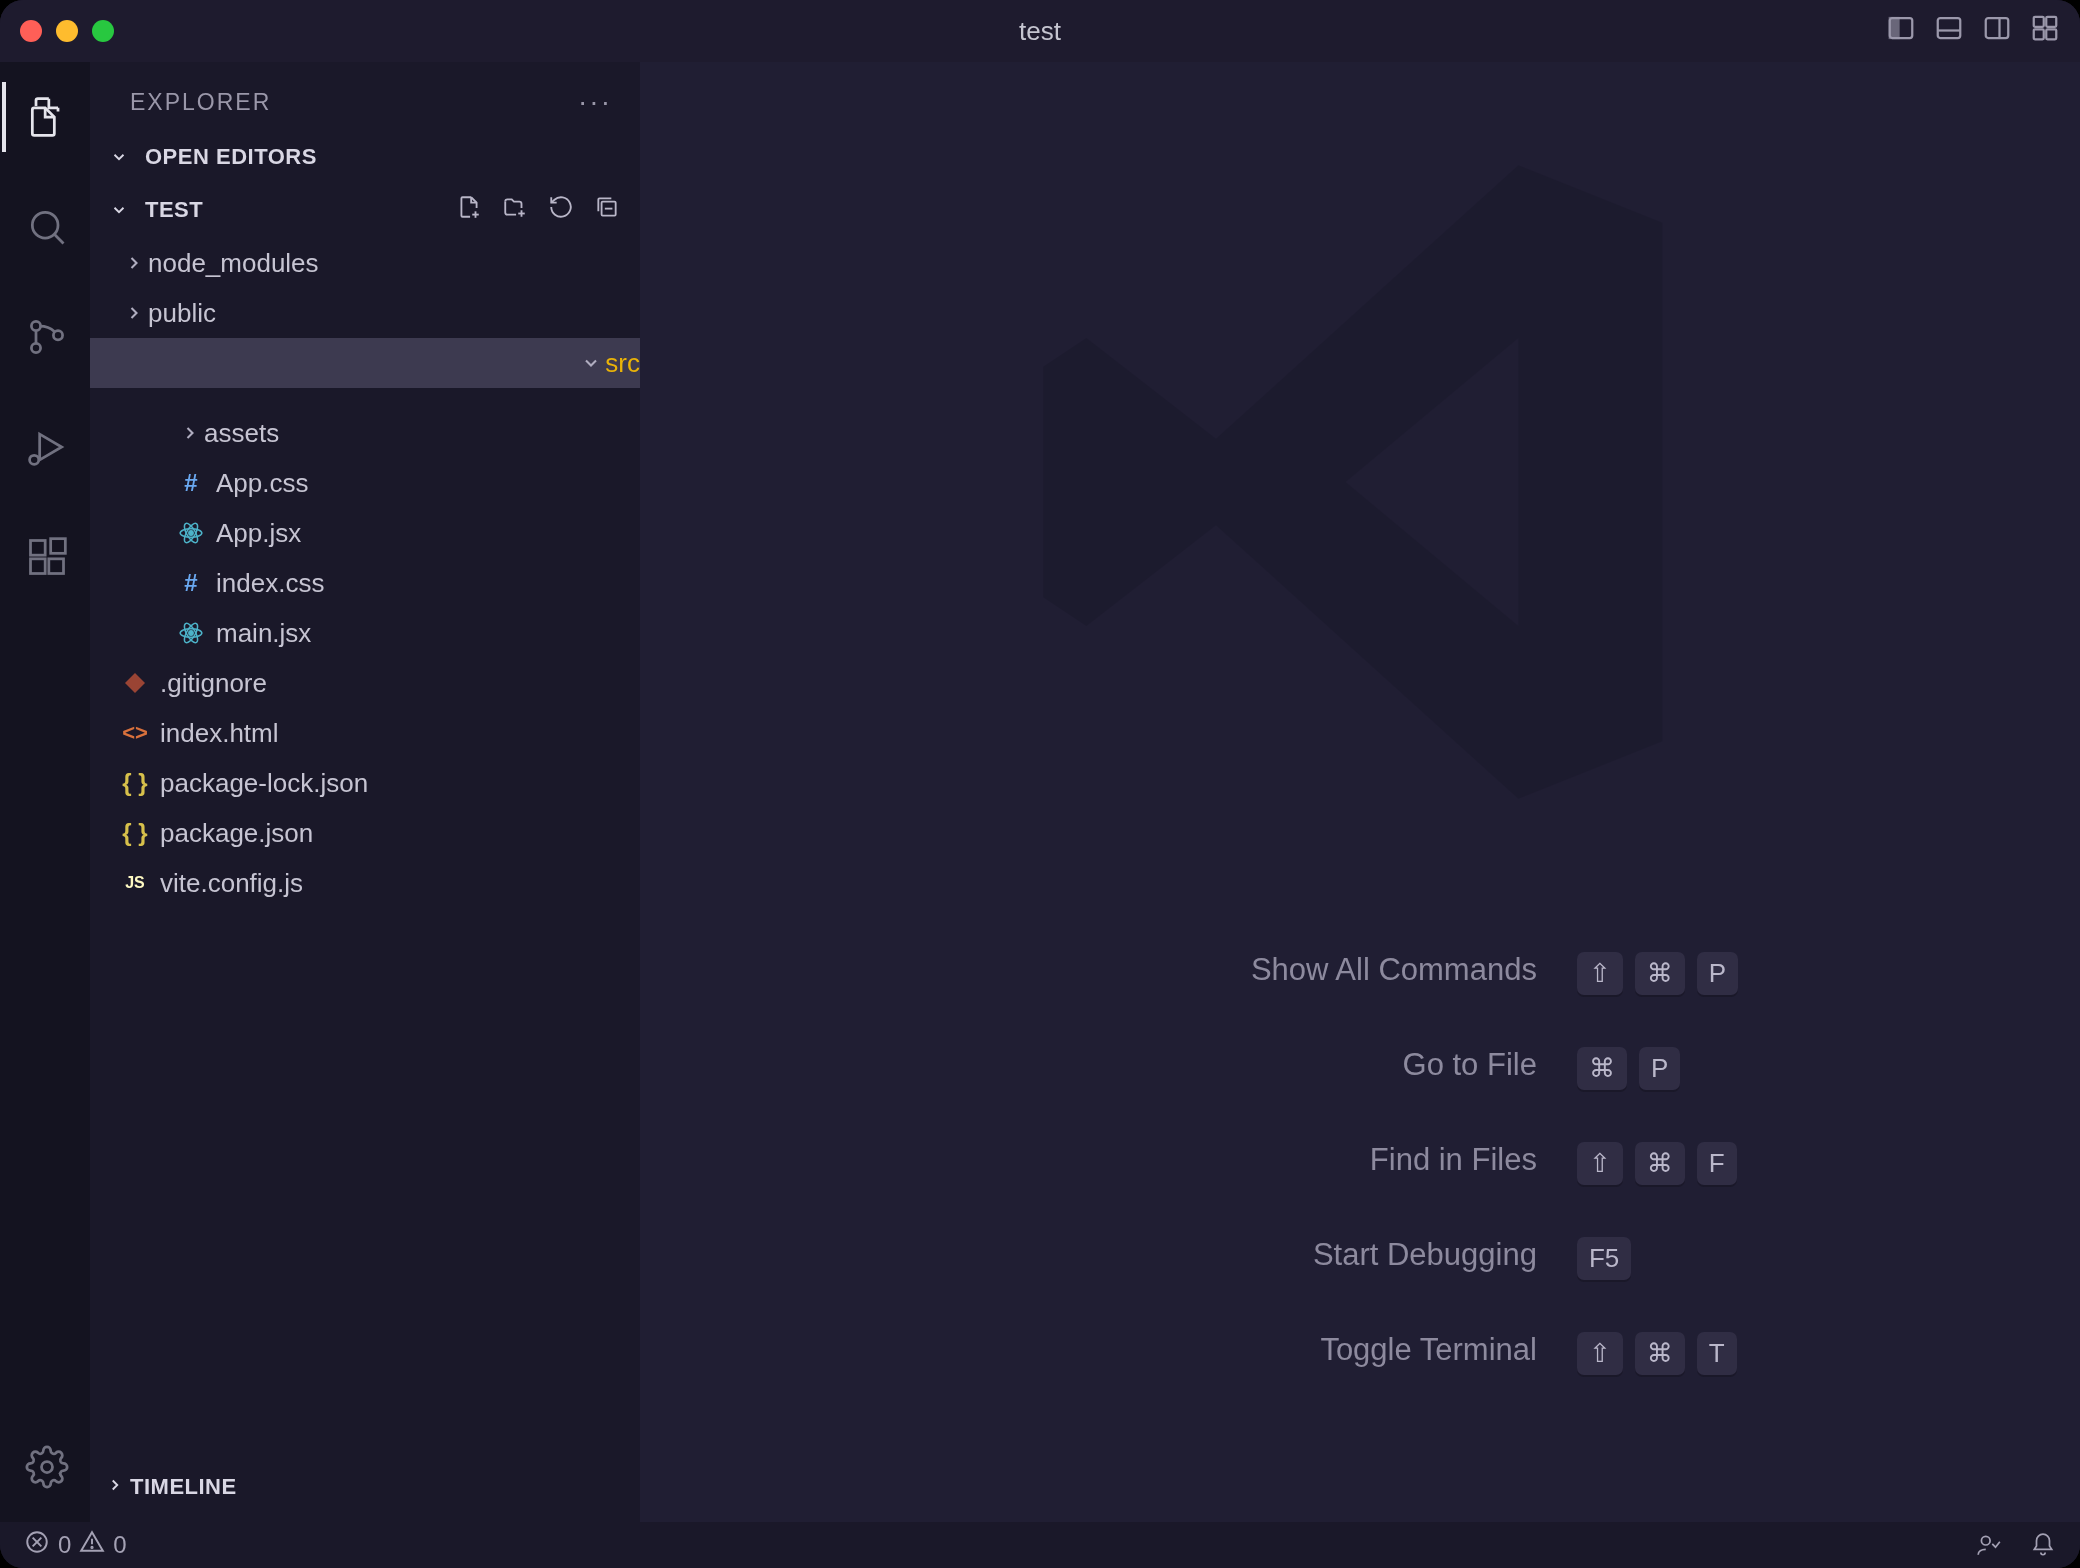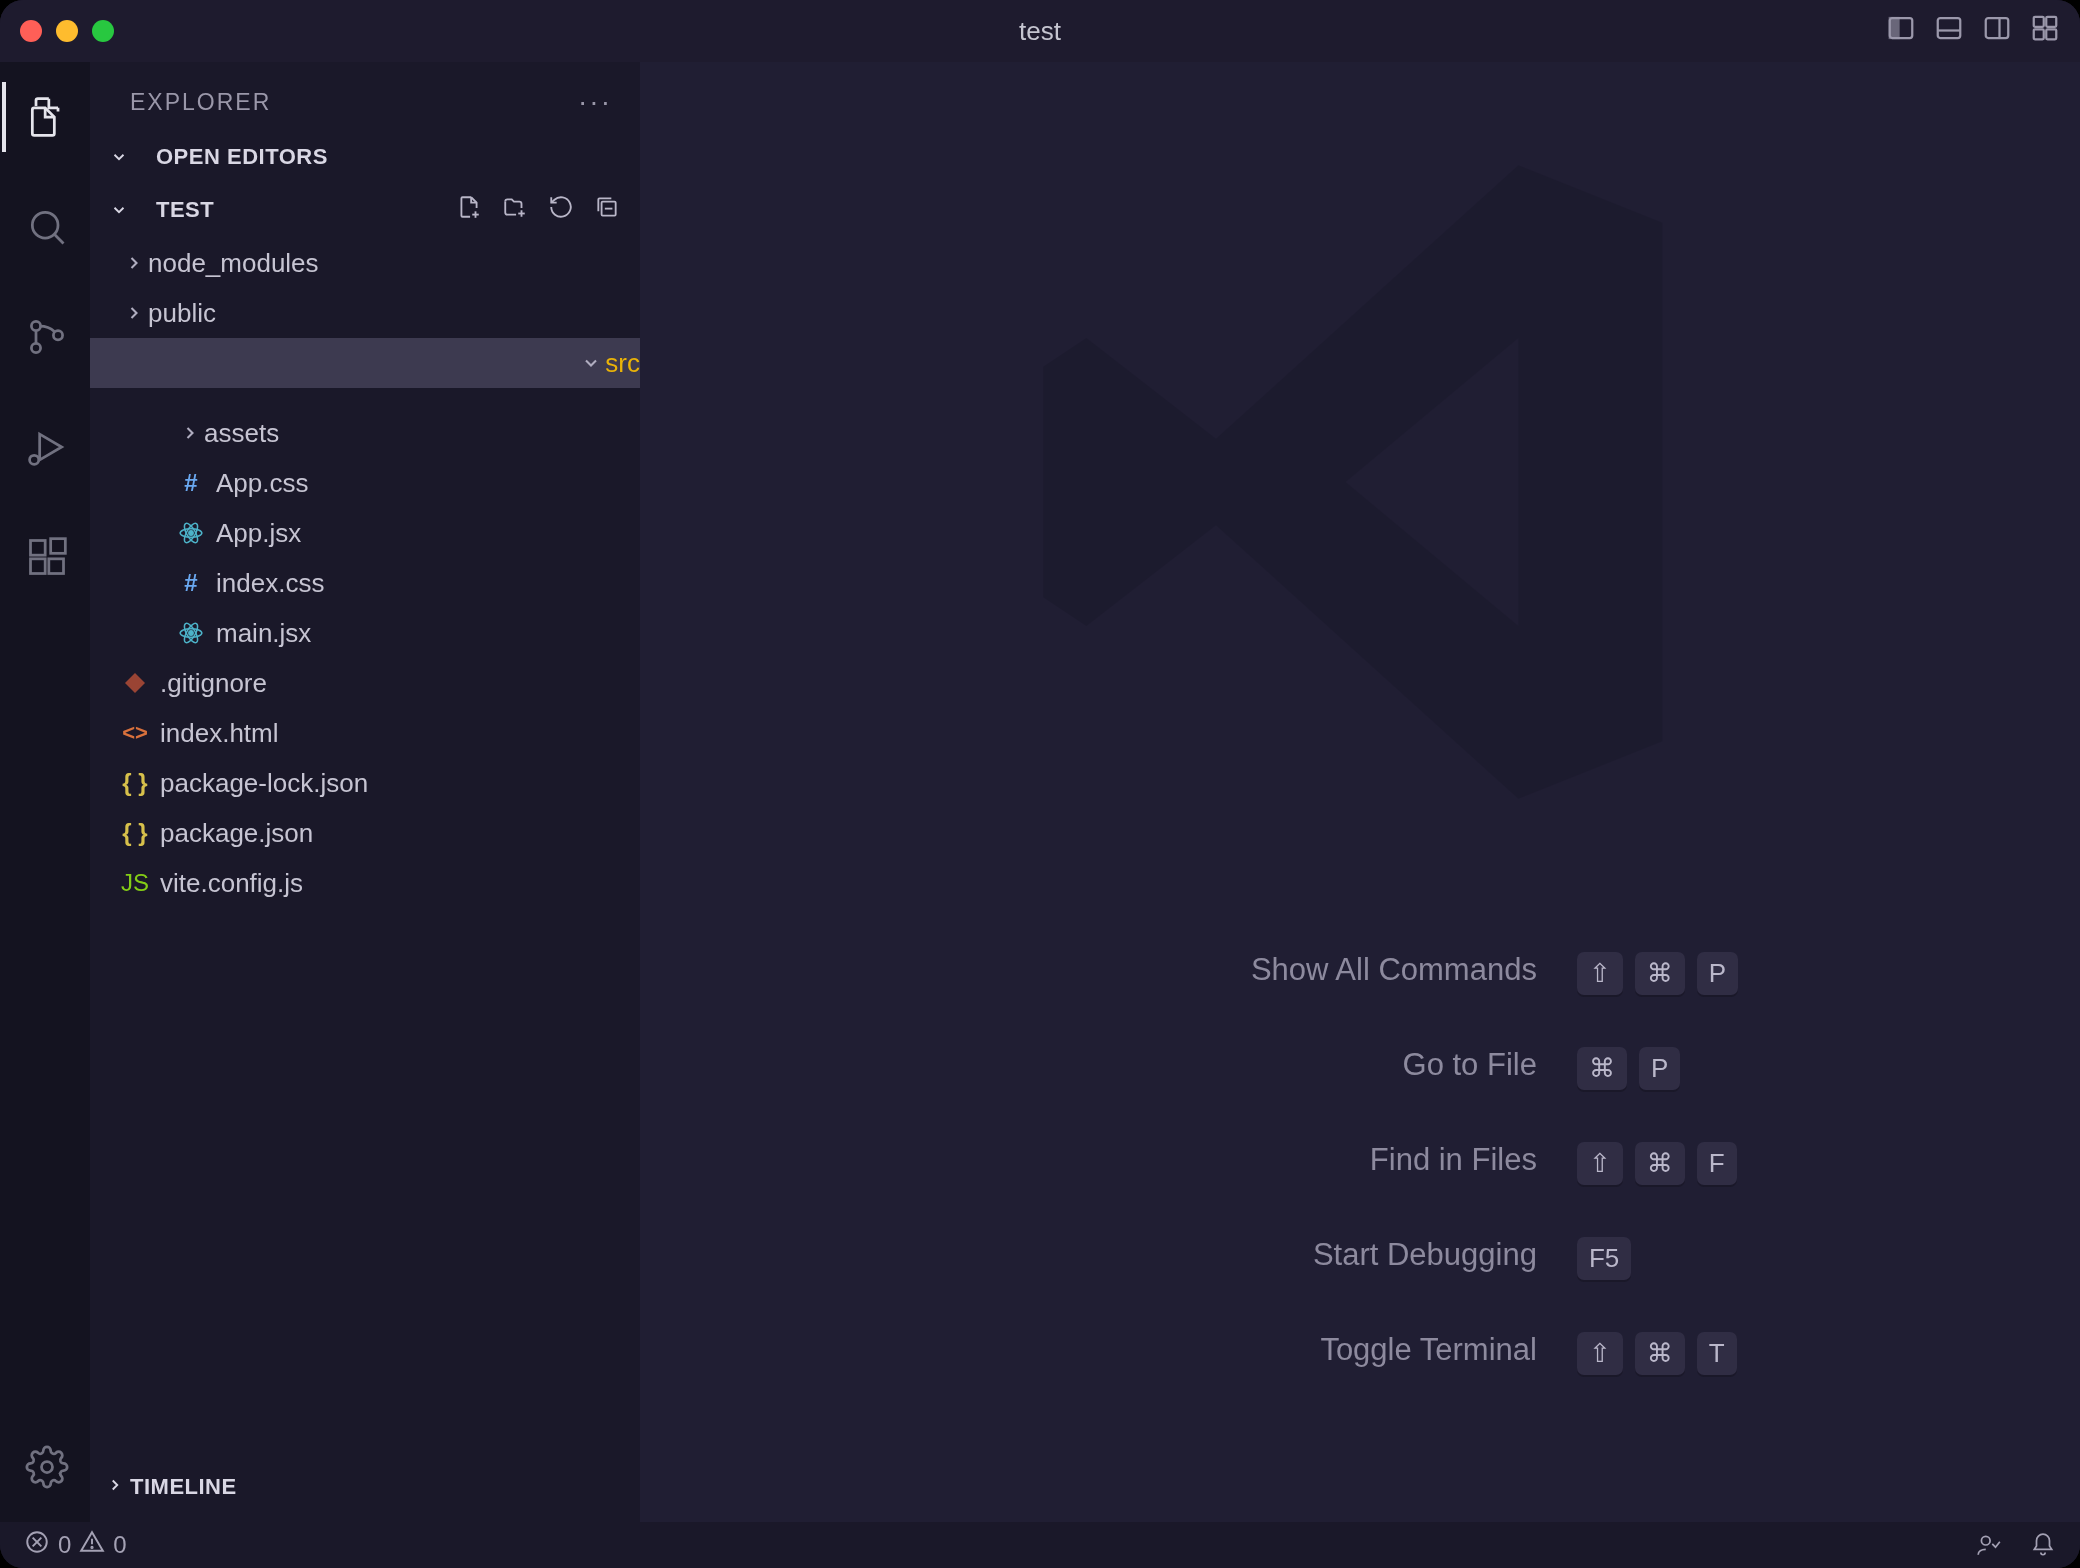--- a/index.html
+++ b/index.html
@@ -115,21 +115,21 @@
     display: flex;
     align-items: center;
     padding: 12px 20px 12px 16px;
     color: #d9d7e4;
     font-weight: 700;
     font-size: 22px;
     letter-spacing: 0.5px;
     cursor: pointer;
   }
   .section-header .chevron { width: 26px; display:flex; justify-content:center; }
-  .section-header .label { margin-left: 24px; }
+  .section-header .label { margin-left: 13px; }
   .section-header .actions {
     margin-left: auto;
     display: flex;
     gap: 20px;
     color: #b9b6c8;
   }
   .section-header .actions svg { width: 26px; height: 26px; }
 
   .tree {
     flex: 1;
@@ -225,21 +225,21 @@
   .statusbar .right { margin-left:auto; display:flex; gap:28px; align-items:center;}
   .statusbar svg { width: 26px; height: 26px; }
   .stat-item { display:flex; align-items:center; gap:8px; cursor:pointer; }
 
   
   .c-hash { color:#6aa8f0; font-weight:700; font-size:24px; }
   .c-react { color:#4db3c9; }
   .c-git { color:#9a4434; }
   .c-html { color:#d9713c; }
   .c-json { color:#d7c04b; }
-  .c-js { color:#84cc16; background:none; font-weight:400; font-size:24px; }
+  .c-js { color:#fef9c3; background:none; font-weight:700; font-size:16px; }
 
 </style>
 </head>
 <body>
 
 <div class="window">
 
   <div class="titlebar">
     <div class="traffic-lights">
       <div class="tl red"></div>

